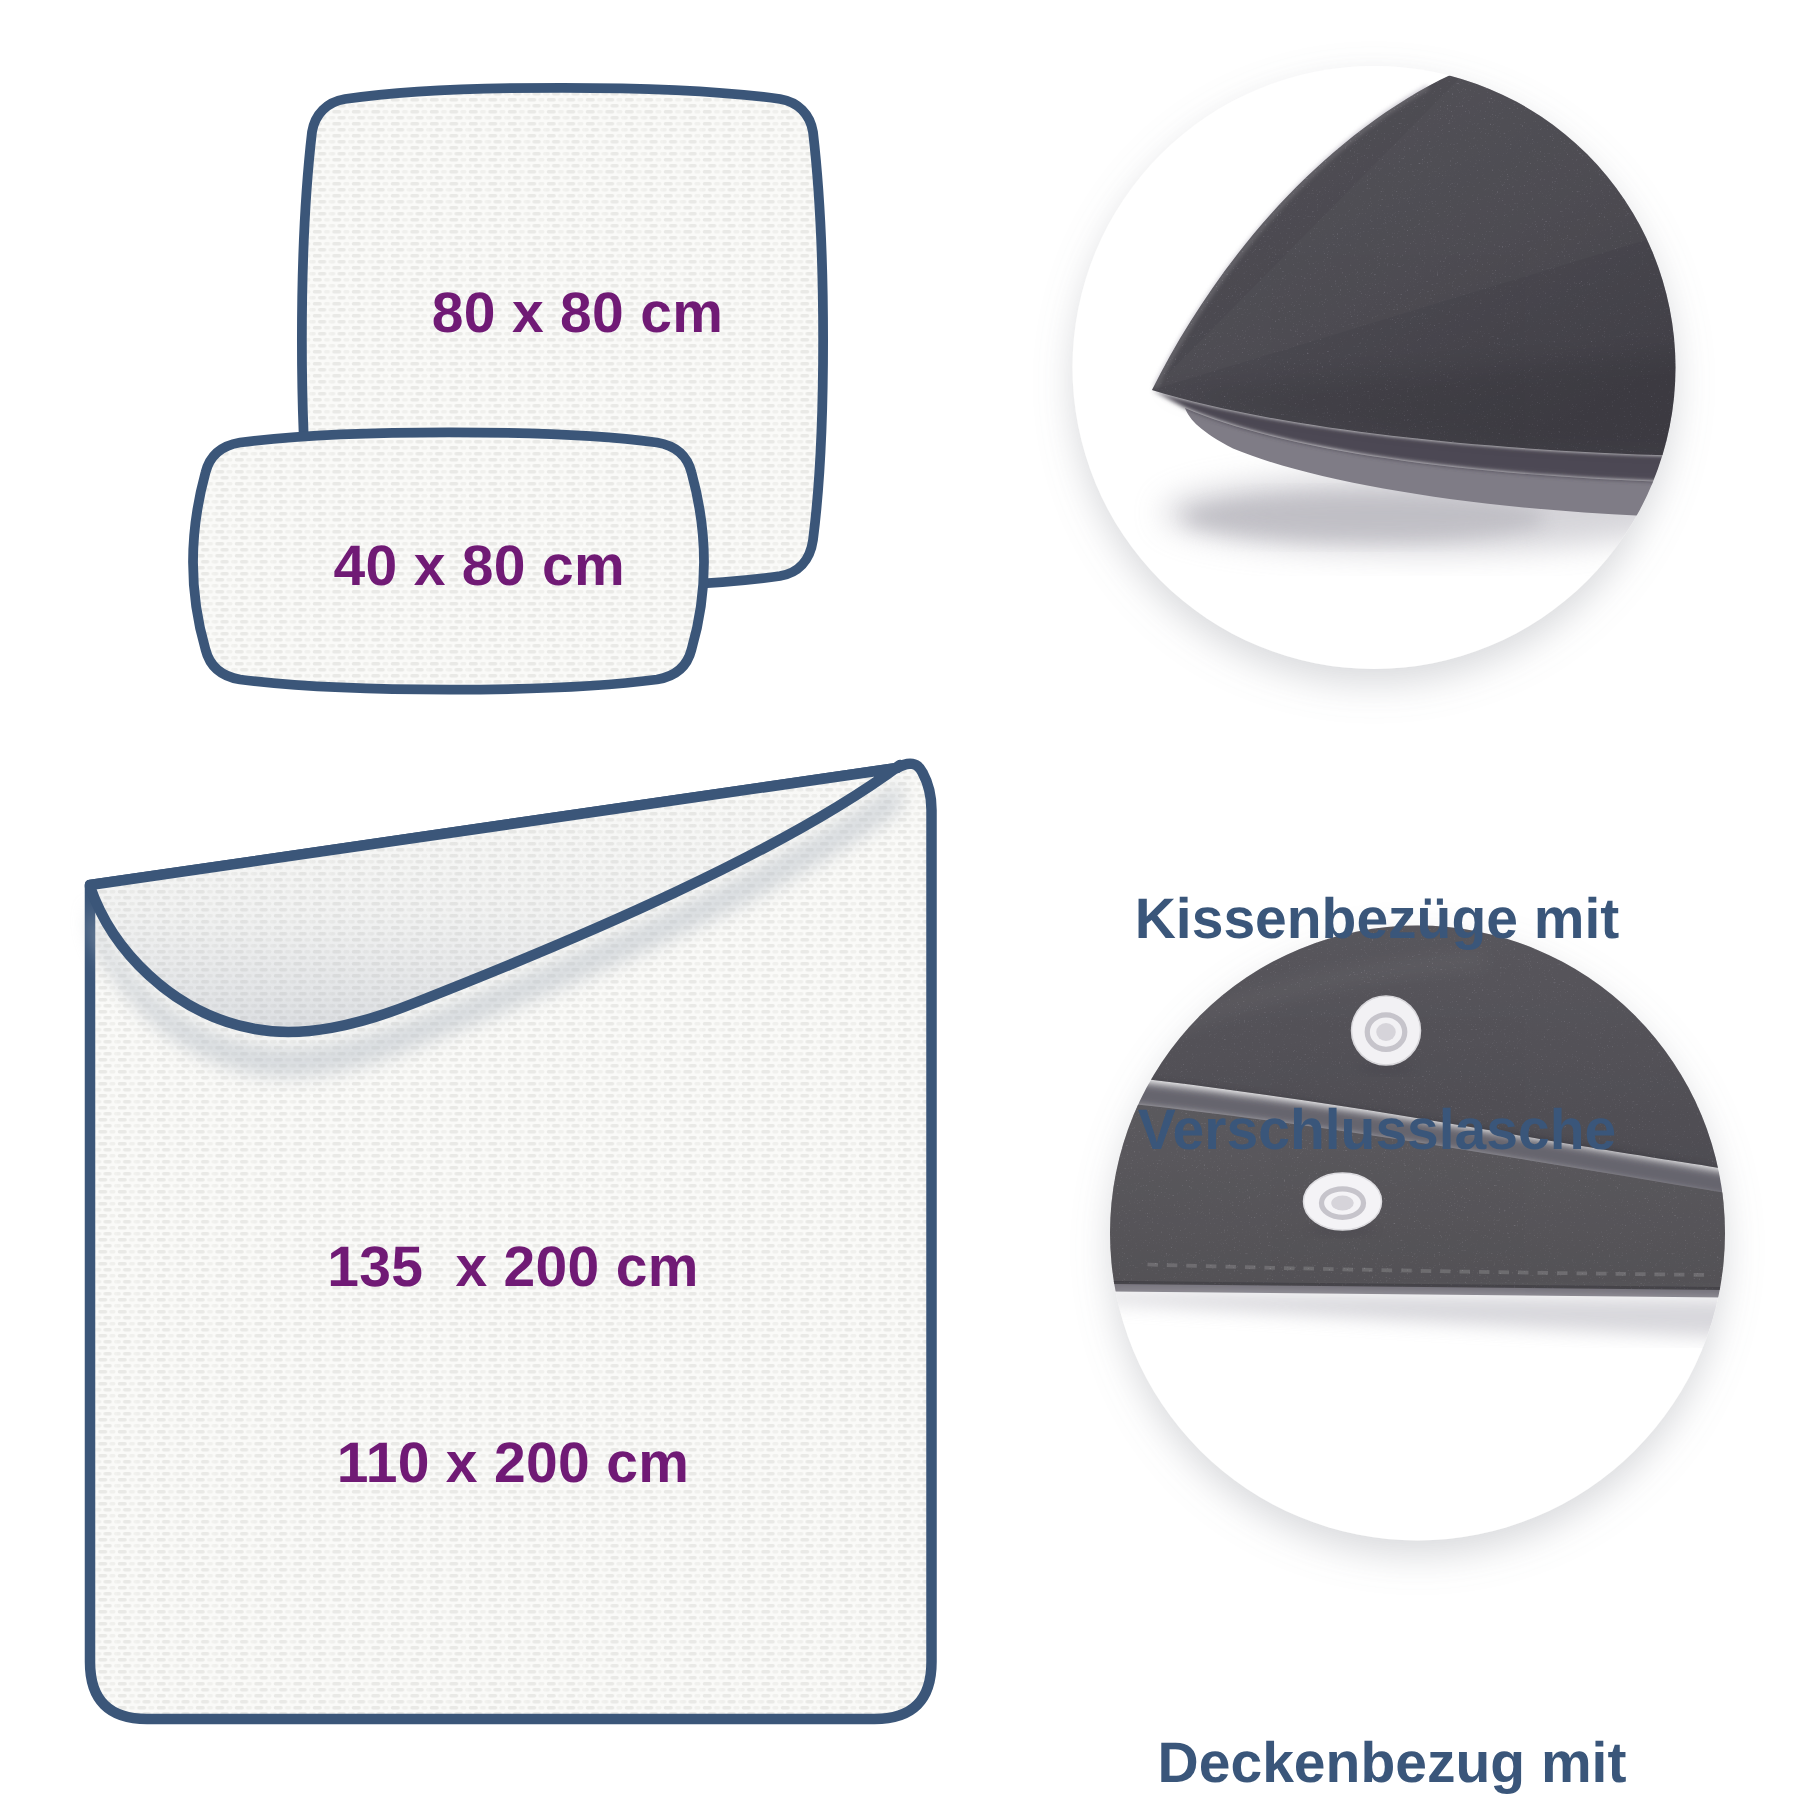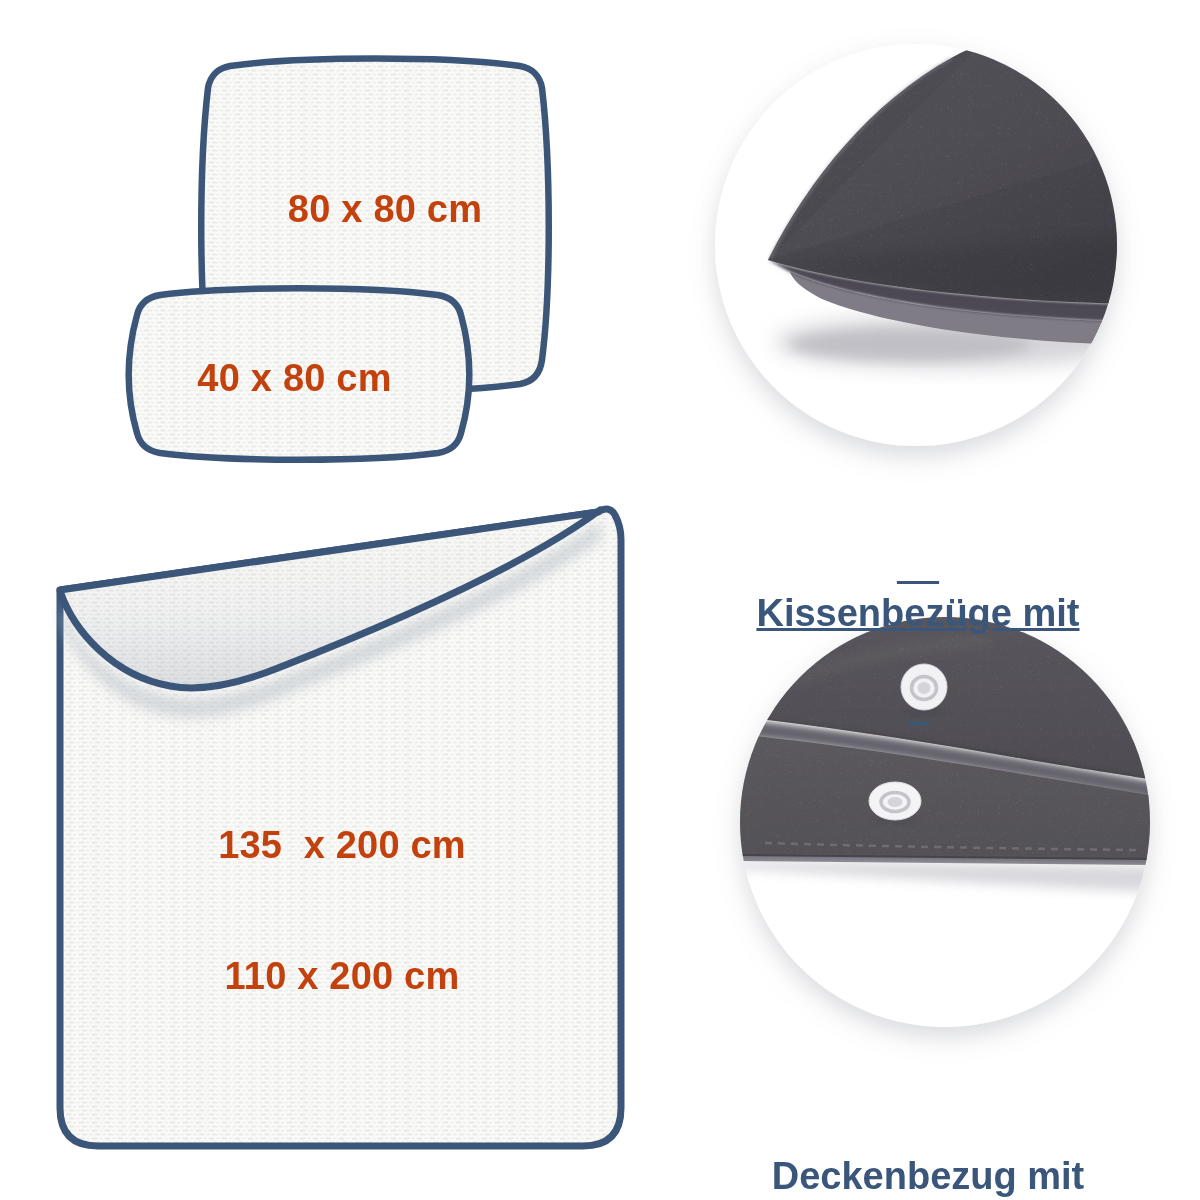--- a/index.html
+++ b/index.html
@@ -3,32 +3,32 @@
 <meta charset="utf-8">
 <style>
   html,body{margin:0;padding:0;}
   body{
     width:1200px;height:1200px;position:relative;background:#ffffff;
     font-family:"Liberation Sans", sans-serif;overflow:hidden;
   }
   #stage{position:absolute;left:0;top:0;width:1200px;height:1200px;}
   svg#art{position:absolute;left:0;top:0;}
   .lbl{
-    position:absolute;text-align:center;font-weight:700;color:#c2410c;
+    position:absolute;text-align:center;font-weight:700;color:#701a75;
     font-size:38px;line-height:44px;letter-spacing:0.2px;white-space:pre;
   }
   .size-label-large{left:215px;top:187px;width:340px;}
-  .size-label-small{left:122px;top:356px;width:345px;}
+  .size-label-small{left:147px;top:356px;width:345px;}
   .duvet-sizes{left:57px;top:736px;width:570px;}
   .duvet-sizes .line{line-height:43px;}
   .caption{
     position:absolute;text-align:center;font-weight:700;color:#3a567a;
     font-size:38px;line-height:47px;white-space:pre;
   }
-  .caption-pillow{left:708px;top:496px;width:420px;text-decoration:underline;}
+  .caption-pillow{left:708px;top:496px;width:420px;}
   .caption-duvet{left:708px;top:1059px;width:440px;}
 </style>
 </head>
 <body>
 
 <div id="stage">
 
 <svg id="art" width="1200" height="1200" viewBox="0 0 1200 1200">
   <defs>
     <pattern id="weave" width="13" height="8" patternUnits="userSpaceOnUse">
@@ -174,20 +174,21 @@
     <div class="line">135  x 200 cm</div>
     <div class="line">110 x 200 cm</div>
     
     
     
     
   </div>
 
   <div class="caption caption-pillow">
     <div>Kissenbezüge mit</div>
+    <div>Verschlusslasche</div>
   </div>
 
   <div class="caption caption-duvet">
     <div>Deckenbezug mit</div>
     
   </div>
 
 </div>
 
 </body></html>

